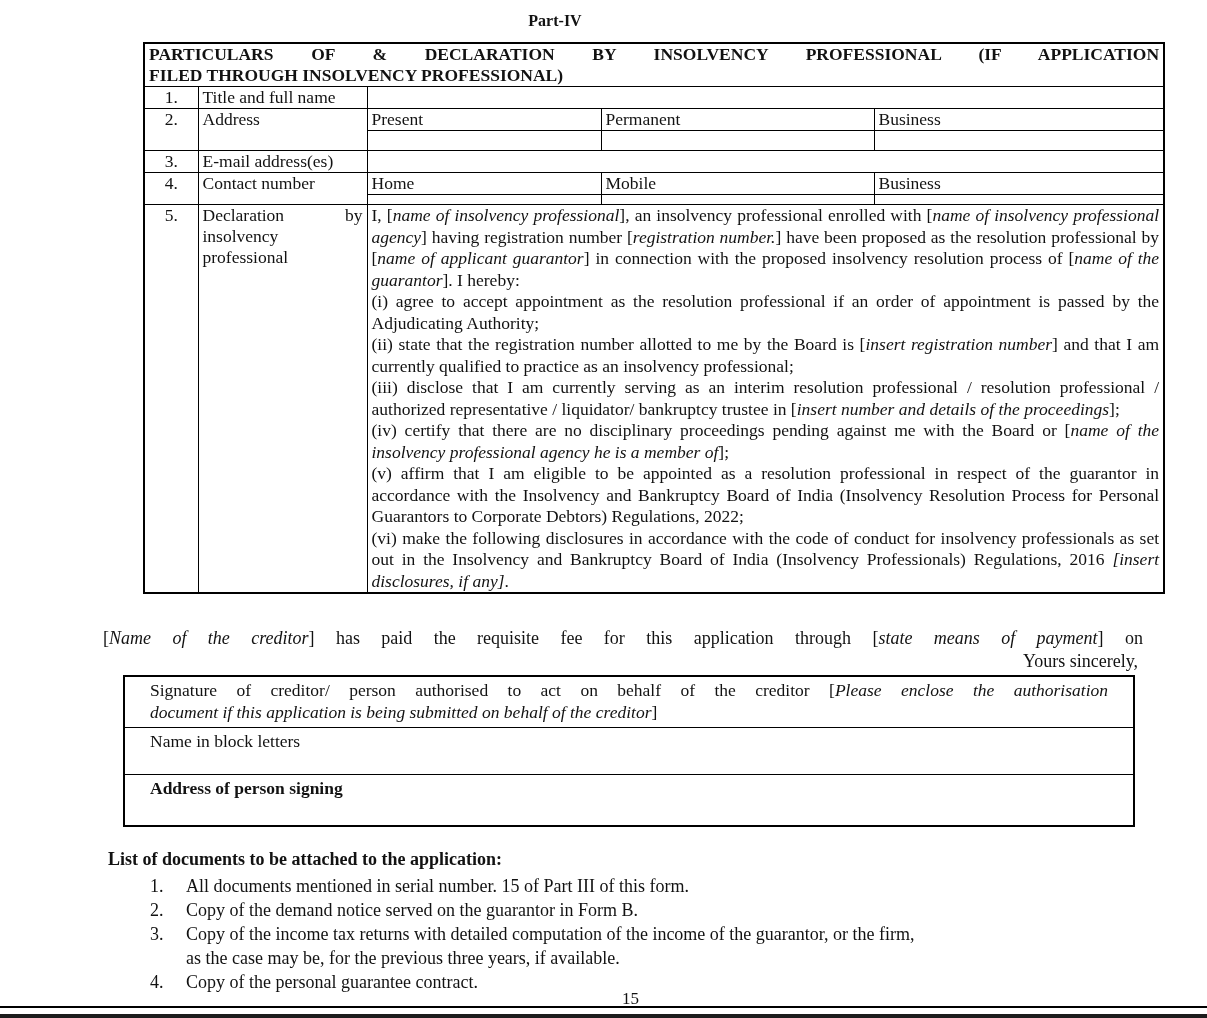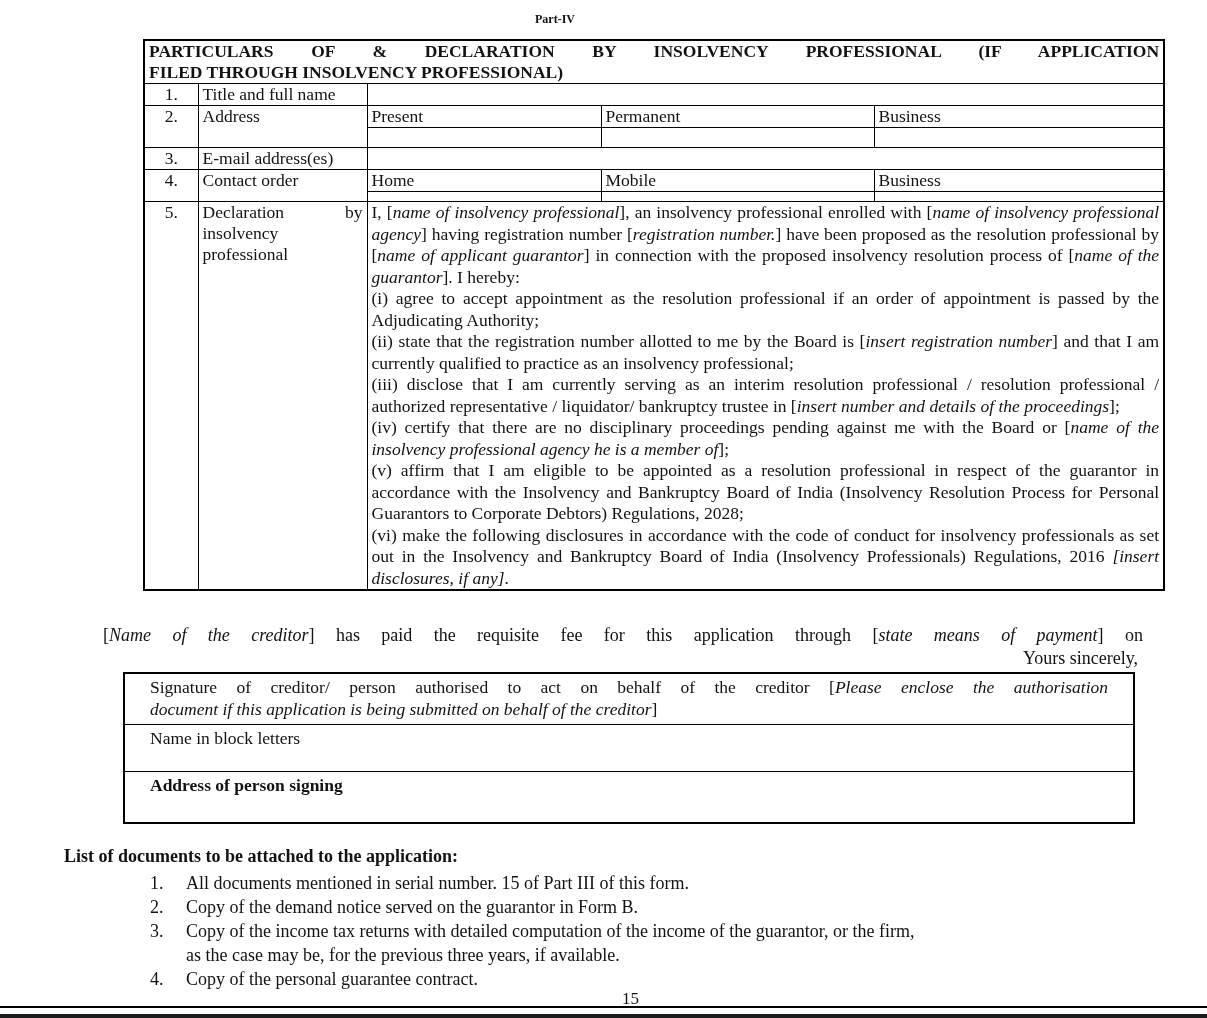--- a/index.html
+++ b/index.html
@@ -10,21 +10,21 @@
     background: #ffffff;
     color: #121212;
     font-family: "Liberation Serif", serif;
     overflow: hidden;
   }
   .part-title {
     padding-top: 12px;
     width: 1110px;
     text-align: center;
     font-weight: bold;
-    font-size: 12px;
+    font-size: 16px;
   }
   
   table.main {
     margin: 12px 0 0 143px;
     width: 1020px;
     border-collapse: collapse;
     table-layout: fixed;
   }
   table.main td {
     border: 1.5px solid #000;
@@ -68,21 +68,21 @@
     padding: 2px 25px;
     font-size: 17.5px;
     line-height: 22px;
     vertical-align: top;
   }
   td.sig-row1 { height: 46px; }
   td.sig-row2 { height: 42px; border-radius: 19px; }
   td.sig-row3 { height: 46px; font-weight: bold; }
   
   .docs-heading {
-    margin: 22px 0 0 64px;
+    margin: 22px 0 0 108px;
     font-weight: bold;
     font-size: 18px;
   }
   .docs-list { margin-top: 4px; }
   .doc-item {
     display: flex;
     margin-left: 150px;
     width: 995px;
     font-size: 18px;
     line-height: 24px;
@@ -153,21 +153,21 @@
       <td></td>
       <td></td>
     </tr>
     <tr>
       <td class="serial">3.</td>
       <td class="label-cell">E-mail address(es)</td>
       <td colspan="3"></td>
     </tr>
     <tr>
       <td class="serial" rowspan="2">4.</td>
-      <td class="label-cell" rowspan="2">Contact order</td>
+      <td class="label-cell" rowspan="2">Contact number</td>
       <td>Home</td>
       <td>Mobile</td>
       <td>Business</td>
     </tr>
     <tr class="sub-empty-sm">
       <td></td>
       <td></td>
       <td></td>
     </tr>
     <tr>
@@ -176,21 +176,21 @@
         <div class="jl">Declaration by</div>
         <div>insolvency</div>
         <div>professional</div>
       </td>
       <td colspan="3" class="decl-cell">
         <div class="decl-para">I, [<i>name of insolvency professional</i>], an insolvency professional enrolled with [<i>name of insolvency professional agency</i>] having registration number [<i>registration number.</i>] have been proposed as the resolution professional by [<i>name of applicant guarantor</i>] in connection with the proposed insolvency resolution process of [<i>name of the guarantor</i>]. I hereby:</div>
         <div class="decl-para">(i) agree to accept appointment as the resolution professional if an order of appointment is passed by the Adjudicating Authority;</div>
         <div class="decl-para">(ii) state that the registration number allotted to me by the Board is [<i>insert registration number</i>] and that I am currently qualified to practice as an insolvency professional;</div>
         <div class="decl-para">(iii) disclose that I am currently serving as an interim resolution professional / resolution professional / authorized representative / liquidator/ bankruptcy trustee in [<i>insert number and details of the proceedings</i>];</div>
         <div class="decl-para">(iv) certify that there are no disciplinary proceedings pending against me with the Board or [<i>name of the insolvency professional agency he is a member of</i>];</div>
-        <div class="decl-para">(v) affirm that I am eligible to be appointed as a resolution professional in respect of the guarantor in accordance with the Insolvency and Bankruptcy Board of India (Insolvency Resolution Process for Personal Guarantors to Corporate Debtors) Regulations, 2028;</div>
+        <div class="decl-para">(v) affirm that I am eligible to be appointed as a resolution professional in respect of the guarantor in accordance with the Insolvency and Bankruptcy Board of India (Insolvency Resolution Process for Personal Guarantors to Corporate Debtors) Regulations, 2022;</div>
         <div class="decl-para">(vi) make the following disclosures in accordance with the code of conduct for insolvency professionals as set out in the Insolvency and Bankruptcy Board of India (Insolvency Professionals) Regulations, 2016 <i>[insert disclosures, if any]</i>.</div>
       </td>
     </tr>
   </tbody>
     </table>
 
   <div class="fee">
     <div class="jl">[<i>Name of the creditor</i>] has paid the requisite fee for this application through [<i>state means of payment</i>] on</div>
   </div>
 

